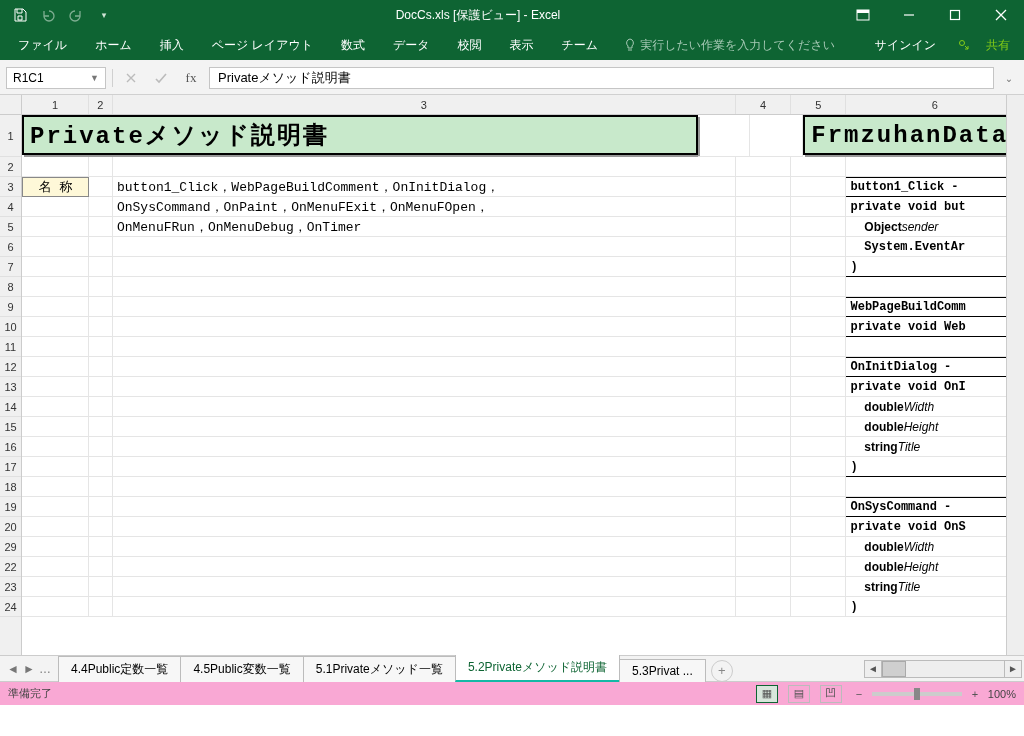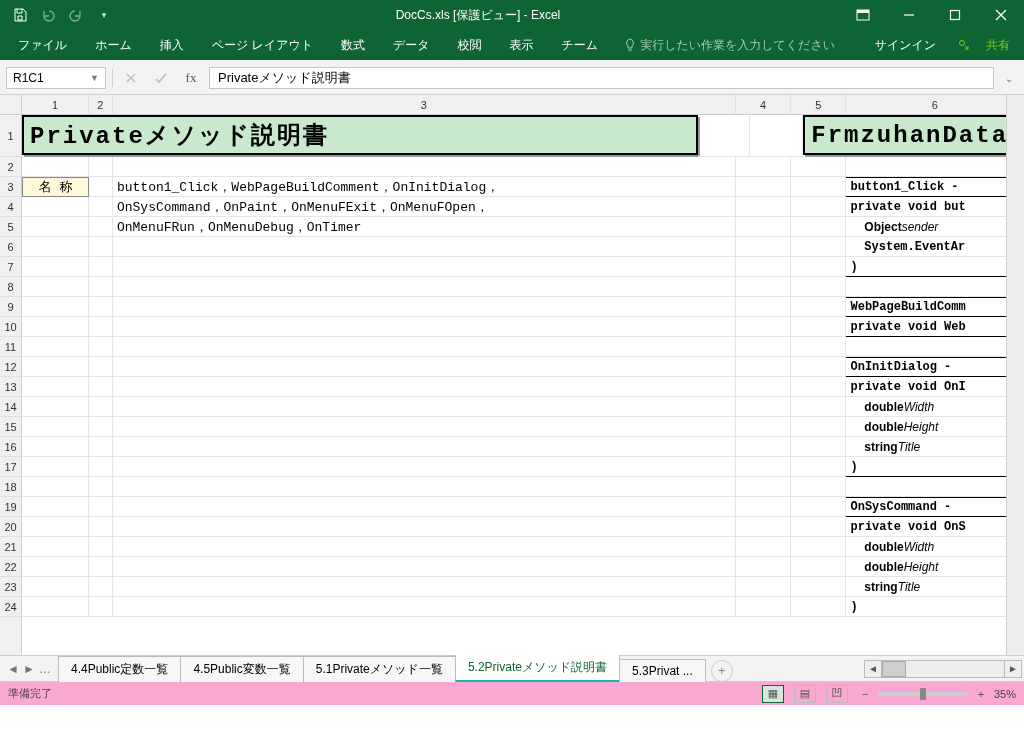--- a/index.html
+++ b/index.html
@@ -202,21 +202,21 @@
     <div class="row-hdr">11</div>
     <div class="row-hdr">12</div>
     <div class="row-hdr">13</div>
     <div class="row-hdr">14</div>
     <div class="row-hdr">15</div>
     <div class="row-hdr">16</div>
     <div class="row-hdr">17</div>
     <div class="row-hdr">18</div>
     <div class="row-hdr">19</div>
     <div class="row-hdr">20</div>
-    <div class="row-hdr">21</div>
+    <div class="row-hdr">29</div>
     <div class="row-hdr">22</div>
     <div class="row-hdr">23</div>
     <div class="row-hdr">24</div>
   </div>
   <div class="cols">
     <div class="col-hdrs">
       <div class="col-hdr c1">1</div>
       <div class="col-hdr c2">2</div>
       <div class="col-hdr c3">3</div>
       <div class="col-hdr c4">4</div>
@@ -492,16 +492,16 @@
   <div class="right">
     <div class="viewbtn active">▦</div>
     <div class="viewbtn">▤</div>
     <div class="viewbtn">凹</div>
     <div class="zoom">
       <span class="zbtn">−</span>
       <div class="ztrack">
           <div class="zthumb"></div>
         </div>
       <span class="zbtn">+</span>
-      <span>35%</span>
+      <span>100%</span>
     </div>
   </div>
 </div>
 
 </body></html>

